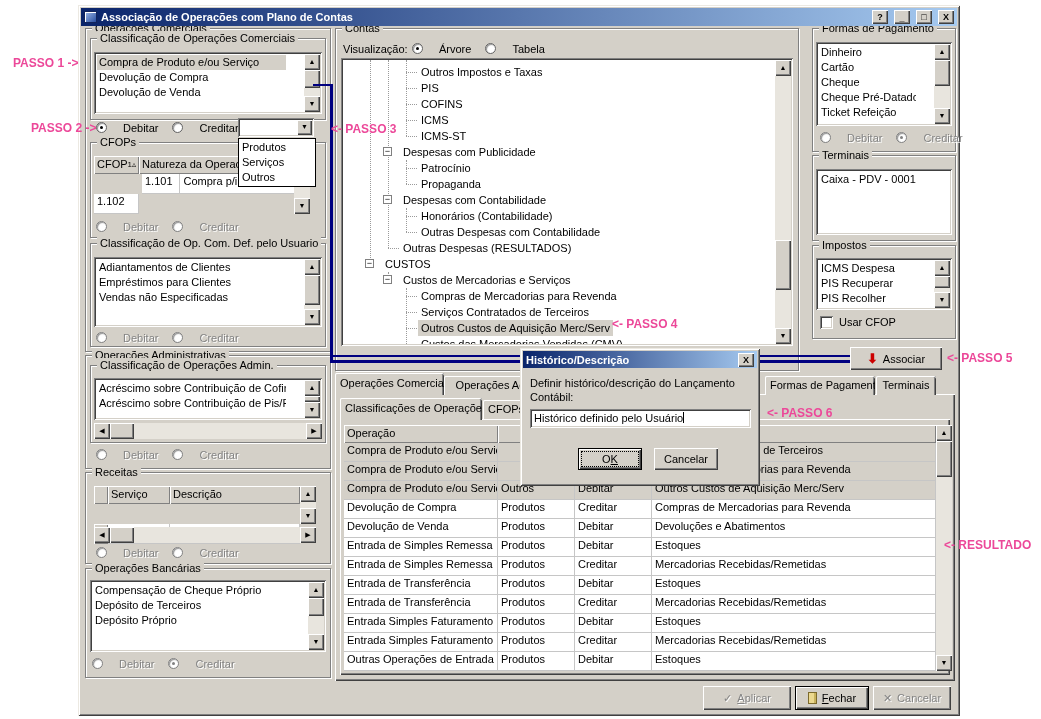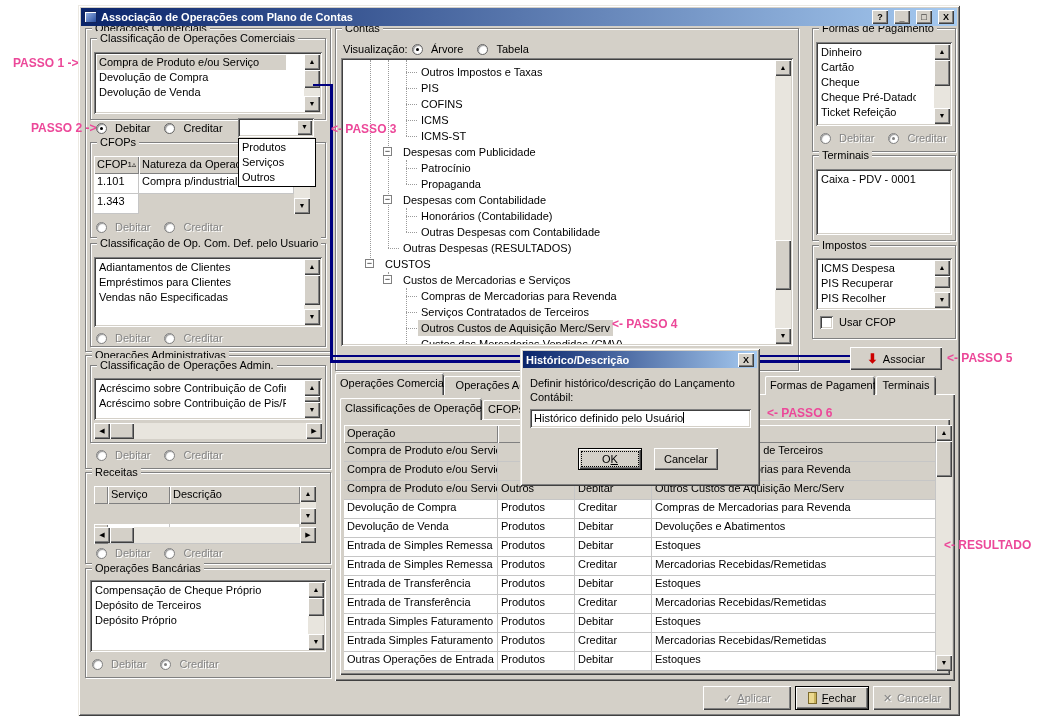--- a/index.html
+++ b/index.html
@@ -25,21 +25,21 @@
   .li{height:15px;line-height:15px;padding:0 2px;white-space:nowrap;overflow:hidden}
   .li.sel{background:#d4d0c8}
   .vscroll{position:absolute;width:16px;background:#e8e5de}
   .hscroll{position:absolute;height:16px;background:#e8e5de}
   .sbtn{position:absolute;width:16px;height:16px;background:#d4d0c8;font-size:7px;text-align:center;line-height:15px;
     box-shadow:inset 1px 1px 0 #fff,inset -1px -1px 0 #404040,inset -2px -2px 0 #808080}
   .sthumb{position:absolute;width:16px;background:#d4d0c8;box-shadow:inset 1px 1px 0 #fff,inset -1px -1px 0 #404040,inset -2px -2px 0 #808080}
   .hscroll .sbtn{top:0}
   .hscroll .sthumb{top:0;height:16px}
   .rgroup{position:absolute;display:flex;gap:14px;height:14px;align-items:center}
-  .ritem{display:flex;align-items:flex-end;gap:8px}
+  .ritem{display:flex;align-items:flex-start;gap:16px}
   .radio{width:11px;height:11px;border-radius:50%;background:#fff;border:1px solid #636363;position:relative;
     box-shadow:inset 1px 1px 1px rgba(64,64,64,.55)}
   .radio.on::after{content:"";position:absolute;left:3px;top:3px;width:3px;height:3px;border-radius:50%;background:#000}
   .radio.dis{border-color:#808080}
   .radio.dis.on::after{background:#808080}
   .dtext{color:#848484;text-shadow:1px 1px 0 #fff}
   .combo{position:absolute;background:#fff}
   .combo .cbtn{position:absolute;right:2px;top:2px;width:15px;bottom:2px;background:#d4d0c8;font-size:7px;text-align:center;line-height:14px;
     box-shadow:inset 1px 1px 0 #fff,inset -1px -1px 0 #404040,inset -2px -2px 0 #808080}
   .dropdown{position:absolute;background:#fff;border:1px solid #000;z-index:30;padding:1px}
@@ -134,25 +134,25 @@
 
     <div class="grp" style="left:12px;top:137px;width:236px;height:96px">
       <span class="cap">CFOPs</span>
     </div>
     <div class="abs" id="cfopstable" style="left:16px;top:151px;width:216px;height:58px">
         <div class="flexrow">
           <div class="th" style="width: 45px;">CFOP<span class="sort">1▵</span></div>
           <div class="th" style="width: 155px;">Natureza da Operacao</div>
         </div>
         <div class="flexrow">
-          <div class="td" style="width: 45px; height: 20px;">1.101</div>
+          <div class="td" style="width: 45px; height: 20px; margin-left: 48px;">1.101</div>
           <div class="td" style="width: 155px; height: 20px;">Compra p/industrializ.</div>
         </div>
         <div class="flexrow">
-          <div class="td" style="width: 45px; height: 20px;">1.343</div>
+          <div class="td" style="width: 45px; height: 20px;">1.102</div>
         </div>
         <div class="vscroll" style="right: 0px; top: 0px; height: 58px; width: 16px;">
           <div class="sbtn" style="bottom: 0px;">▼</div>
         </div>
       </div>
     <div class="rgroup" style="left:18px;top:215px">
         <div class="ritem">
           <div class="radio dis"></div>
           <div class="rlabel dtext">Debitar</div>
         </div>

